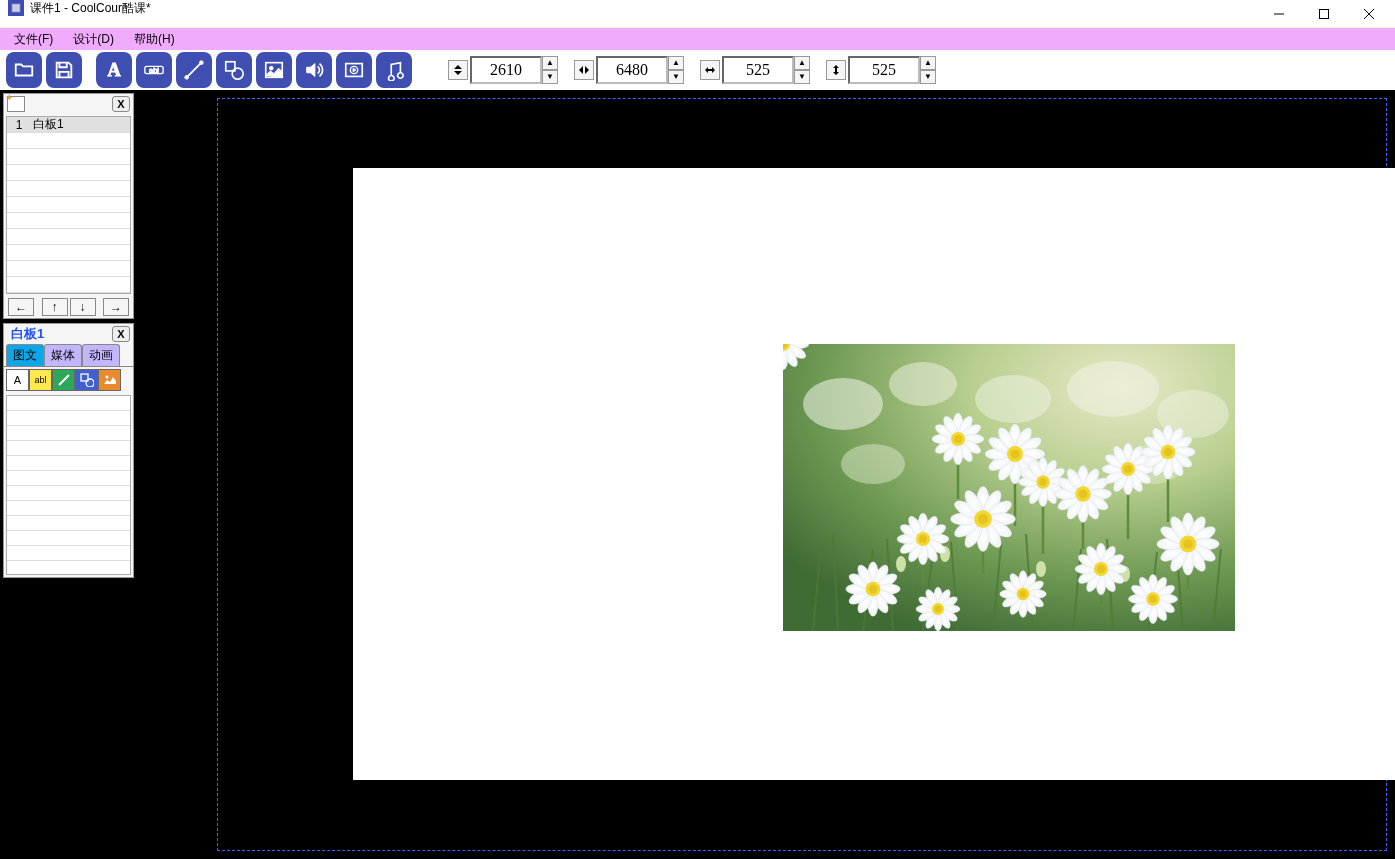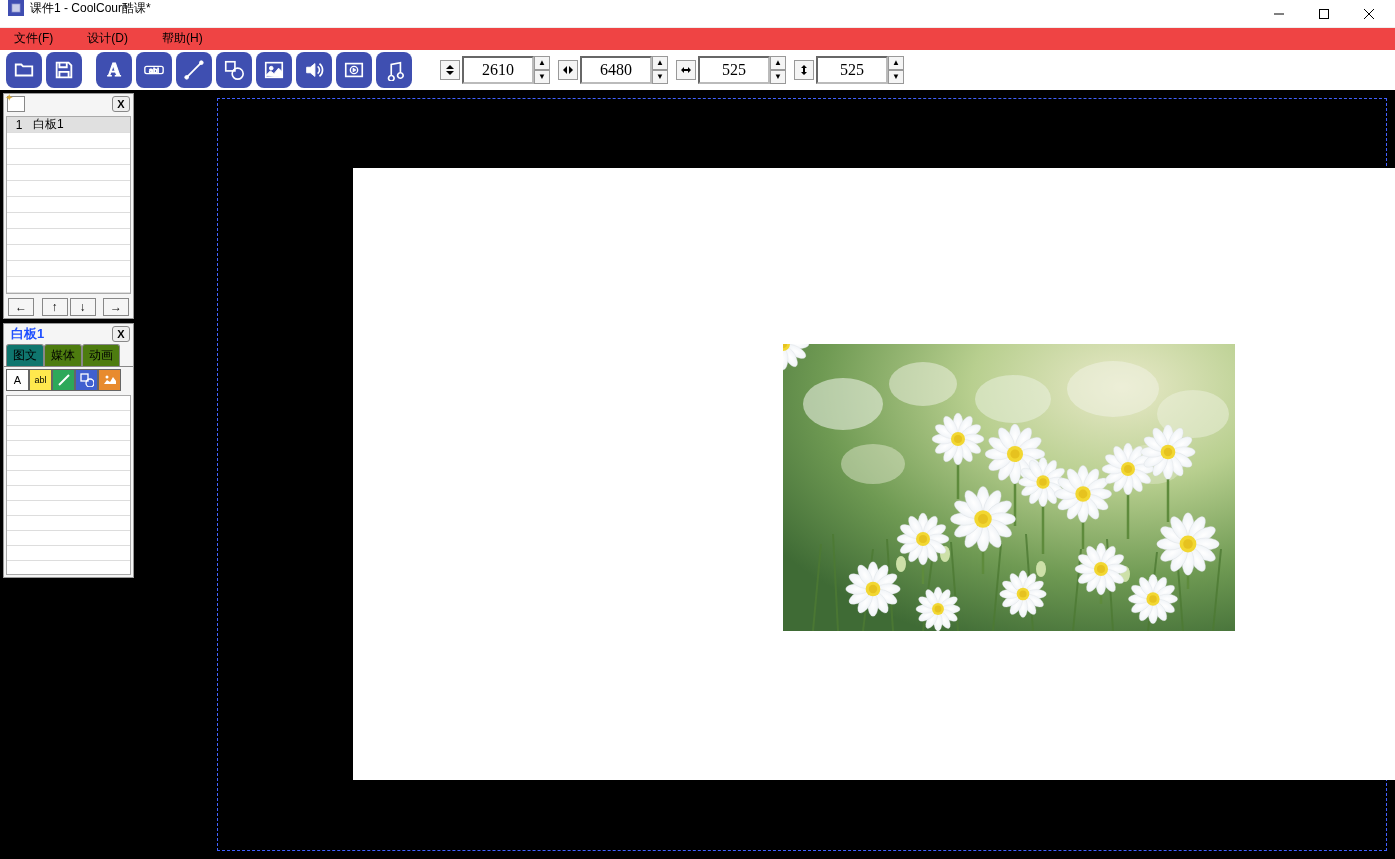--- a/index.html
+++ b/index.html
@@ -2,26 +2,26 @@
 <html><head>
 <meta charset="utf-8">
 <style>
 * { box-sizing: border-box; margin: 0; padding: 0; }
 body { font-family: "Microsoft YaHei", "SimSun", sans-serif; font-size: 12px; background: #fff; width: 1395px; height: 859px; overflow: hidden; display: flex; flex-direction: column; }
 .titlebar { height: 28px; display: flex; align-items: flex-start; padding: 0 4px 0 8px; background: #fff; border-bottom: 1px solid #eee; }
 .titlebar .app-icon { width: 16px; height: 16px; background: #3f4db1; margin-right: 6px; display: flex; align-items: center; justify-content: center; color: #fff; font-size: 10px; }
 .titlebar .title { font-size: 12px; }
 .titlebar .spacer { flex: 1; }
 .titlebar .winbtn { width: 45px; height: 28px; display: flex; align-items: center; justify-content: center; }
-.menubar { height: 22px; display: flex; padding: 0 6px; gap: 18px; background: #ef4444; }
+.menubar { height: 22px; display: flex; align-items: center; padding: 0 6px; gap: 4px; background: #f0abfc; }
 .menubar .menu { padding: 2px 8px; font-size: 12px; }
 .toolbar { height: 40px; background: #fff; display: flex; align-items: center; padding: 0 6px; gap: 4px; }
 .tbtn { width: 36px; height: 36px; border-radius: 8px; background: #3f4fb1; display: flex; align-items: center; justify-content: center; color: #fff; }
 .tbtn svg { width: 22px; height: 22px; fill: #fff; stroke: #fff; }
-.spinbox { display: flex; align-items: center; height: 30px; margin-left: 4px; }
+.spinbox { display: flex; align-items: center; height: 30px; margin-left: 12px; }
 .spinbox .arrowicon { width: 20px; height: 20px; border: 1px solid #999; background: #f5f5f5; display: flex; align-items: center; justify-content: center; font-size: 12px; margin-right: 2px; }
 .spinbox input { width: 72px; height: 28px; border: 2px inset #bbb; text-align: center; font-size: 16px; font-family: serif; }
 .spinbox .stepper { width: 16px; height: 28px; display: flex; flex-direction: column; }
 .spinbox .stepper div { flex:1; border:1px solid #999; background:#f5f5f5; display:flex; align-items:center; justify-content:center; font-size:8px; line-height:1; }
 .workspace { flex: 1; display: flex; background: #000; overflow: hidden; position: relative; }
 .panels { width: 137px; display: flex; flex-direction: column; gap: 4px; padding: 3px; }
 .panel { background: #f5f5f5; border: 1px solid #999; position: relative; }
 .panel-head { display: flex; align-items: center; height: 20px; padding: 0 3px; }
 .panel-close { width: 18px; height: 16px; border: 1px solid #888; border-radius: 3px; background: #eee; display:flex; align-items:center; justify-content:center; font-size:11px; font-weight:bold; margin-left:auto; }
 .newpage-icon { width:18px; height:16px; border:1px solid #888; background:#fff; position:relative; }
@@ -29,22 +29,22 @@
 .slidelist { flex:1; background:#fff; border:1px solid #aaa; margin:2px; height: 186px; }
 .slidelist .row { height: 16px; display:flex; align-items:center; border-bottom:1px solid #ddd; font-size:12px; }
 .slidelist .row.selected { background:#e0e0e0; }
 .slidelist .row .num { width: 24px; text-align:center; }
 .slidelist .row .name { padding-left:2px; }
 .slide-nav { height: 22px; display:flex; justify-content:space-between; align-items:center; padding: 0 4px; }
 .slide-nav .navbtn { width: 26px; height: 18px; border:1px solid #888; background:#f5f5f5; display:flex; align-items:center; justify-content:center; }
 .slide-nav .navcenter { display:flex; gap:2px; }
 .panel2-title { color: #2050ff; font-weight: bold; padding: 2px 4px; font-size: 13px; }
 .tabs { display:flex; height: 22px; padding: 0 2px; gap: 0; align-items:flex-end; }
-.tabs .tab { border:1px solid #888; border-bottom:none; padding: 2px 6px; background:#4d7c0f; font-size:12px; border-radius: 3px 3px 0 0; }
-.tabs .tab.active { background:#0f766e; }
+.tabs .tab { border:1px solid #888; border-bottom:none; padding: 2px 6px; background:#c4b5fd; font-size:12px; border-radius: 3px 3px 0 0; }
+.tabs .tab.active { background:#0ea5e9; }
 .toolrow { display:flex; padding: 2px; gap: 0; border-top:1px solid #888; }
 .toolrow .tool { width: 23px; height: 22px; border:1px solid #666; display:flex; align-items:center; justify-content:center; font-size: 11px; }
 .objlist { background:#fff; border:1px solid #aaa; margin:2px; height: 180px; }
 .objlist .orow { height: 15px; border-bottom:1px solid #ddd; }
 .canvas-area { flex:1; position:relative; }
 .selection-border { position:absolute; border: 1px dashed #4060ff; top: 8px; left: 80px; right: 8px; bottom: 8px; }
 .whitepage { position:absolute; background:#fff; top: 78px; left: 216px; width: 1098px; height: 612px; }
 .image-placeholder { position:absolute; left: 430px; top: 176px; width: 452px; height: 287px; overflow:hidden; }
 .image-placeholder svg { width: 100%; height: 100%; display: block; }
 </style>

